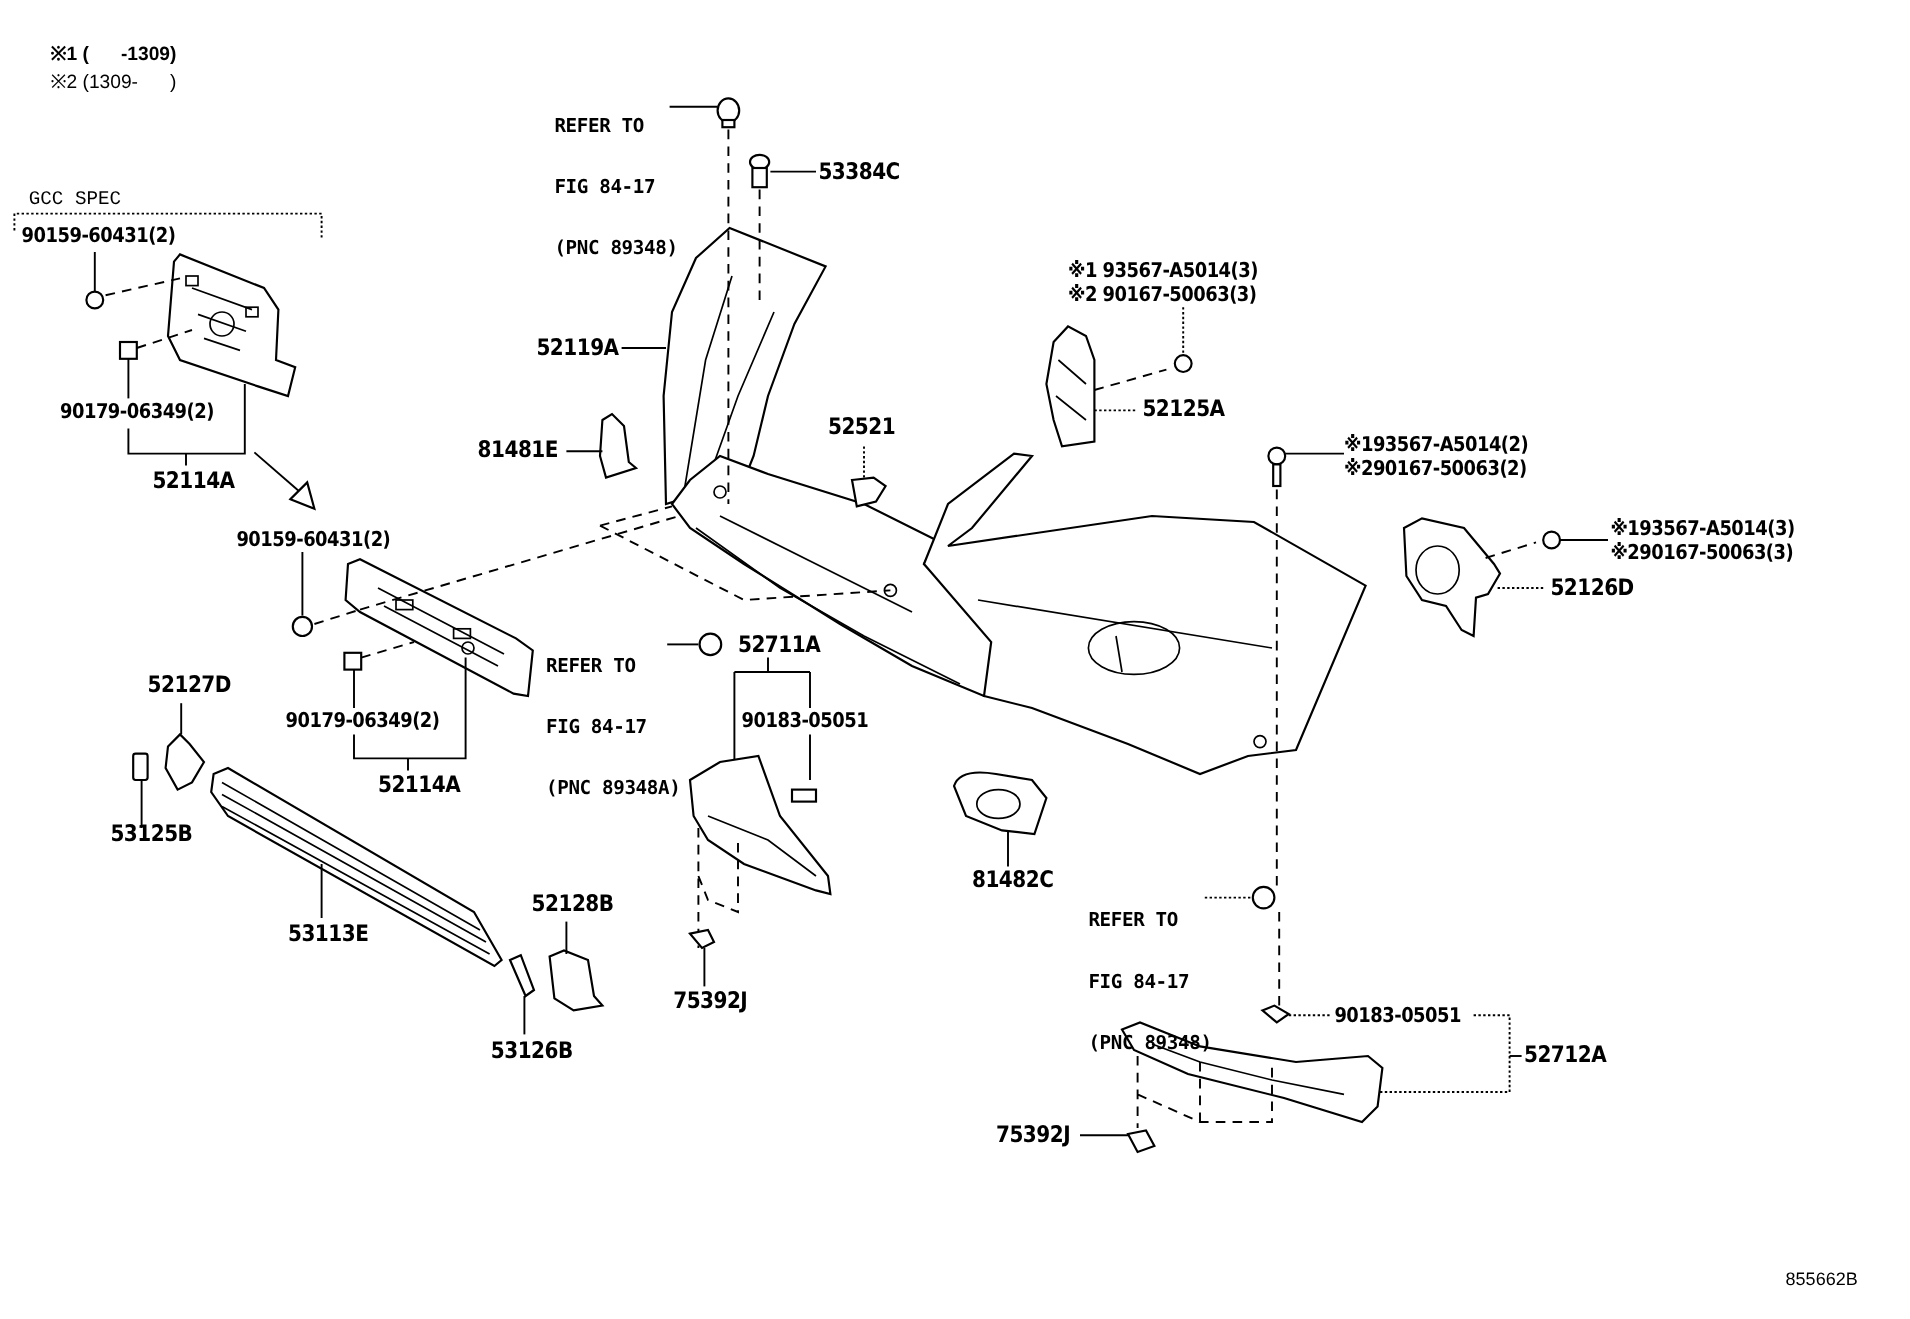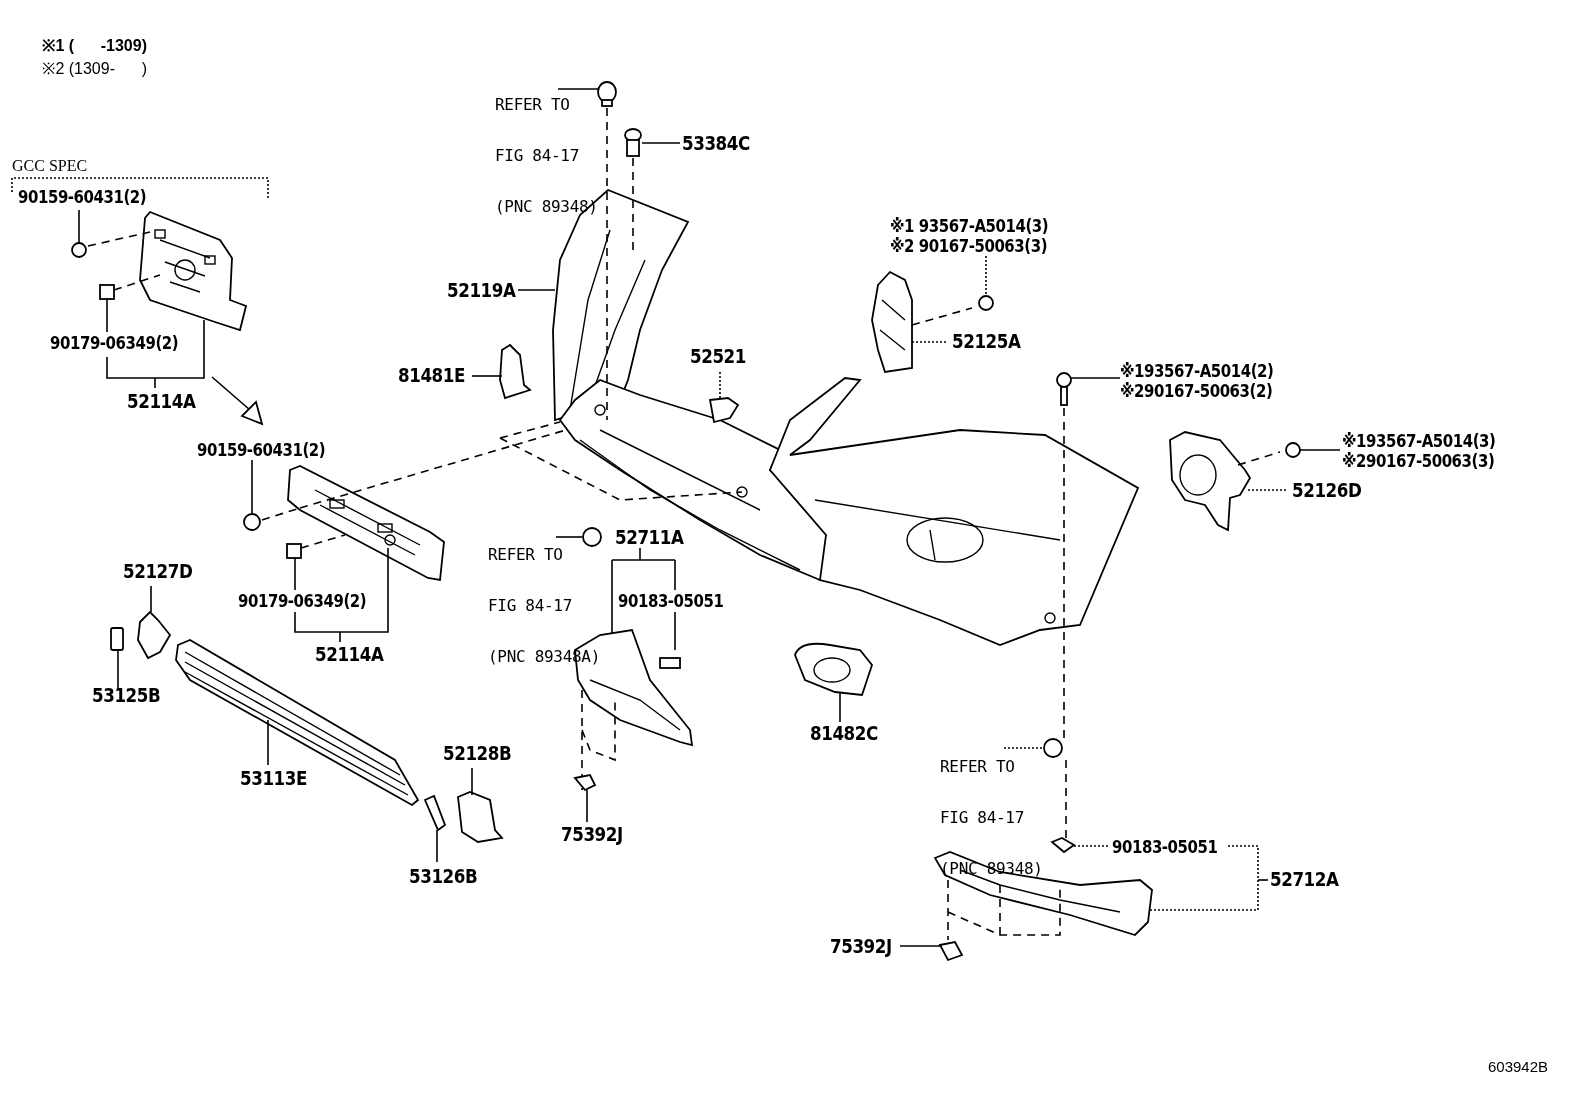--- a/index.html
+++ b/index.html
@@ -1,22 +1,22 @@
 <!DOCTYPE html>
 <html><head>
 <meta charset="utf-8">
 <style>
   html, body { margin:0; padding:0; background:#ffffff; }
   body { width:1592px; height:1099px; position:relative; overflow:hidden; font-family:"DejaVu Sans Mono","Liberation Mono",monospace; color:#000; }
   svg#diagram { position:absolute; left:0; top:0; }
   .lbl { position:absolute; font-family:"DejaVu Sans","Liberation Sans",sans-serif; font-weight:bold; font-size:19px; line-height:19px; white-space:nowrap; letter-spacing:-0.5px; transform:scaleX(0.88); transform-origin:left top; }
   .lbl.sm { font-size:17px; line-height:18px; }
-  .ref { position:absolute; font-family:"DejaVu Sans Mono","Liberation Mono",monospace; font-weight:normal; font-size:16px; line-height:17px; white-space:pre; letter-spacing:-0.3px;margin-left:33px; }
+  .ref { position:absolute; font-family:"DejaVu Sans Mono","Liberation Mono",monospace; font-weight:bold; font-size:16px; line-height:17px; white-space:pre; letter-spacing:-0.3px; }
   .note { position:absolute; font-family:"Liberation Sans",sans-serif; font-size:16px; line-height:22px; white-space:pre; }
-  .gcc { position:absolute; font-family:Liberation Serif, serif; font-size:16px; line-height:16px; }
+  .gcc { position:absolute; font-family:Liberation Mono, monospace; font-size:16px; line-height:16px;margin-left:12px; }
   .figno { position:absolute; font-family:"Liberation Sans",sans-serif; font-size:15px; }
   .ln { stroke:#000; stroke-width:1.6; fill:none; }
   .dsh { stroke:#000; stroke-width:1.6; fill:none; stroke-dasharray:8 6; }
   .dot { stroke:#000; stroke-width:1.6; fill:none; stroke-dasharray:2 2; }
   .part { stroke:#000; stroke-width:1.8; fill:#fff; }
   .partn { stroke:#000; stroke-width:1.4; fill:none; }
 </style>
 </head>
 <body>
 
@@ -199,21 +199,21 @@
     <line class="ln" x1="1258" y1="880" x2="1268" y2="880"></line>
     <path class="dsh" d="M948 880 L948 940 M948 912 L1000 935 L1060 935 L1060 885 M1000 885 L1000 935"></path>
     <path class="part" d="M940 945 L955 942 L962 955 L948 960 Z"></path>
     <line class="ln" x1="900" y1="946" x2="940" y2="946"></line>
   </g>
 </svg>
 
 <div class="note" style="left:42px;top:35px;font-weight:bold;">※1 (      -1309)</div>
 <div class="note" style="left:42px;top:58px;">※2 (1309-      )</div>
 <div class="gcc" style="left:12px;top:158px;">GCC SPEC</div>
-<div class="figno" style="left:1488px;top:1058px;">603942B</div>
+<div class="figno" style="left:1488px;top:1058px;">855662B</div>
 
 <div class="ref" style="left:462px;top:62px;">
   <div>REFER TO</div>
   <div>FIG 84-17</div>
   <div>(PNC 89348)</div>
 </div>
 <div class="ref" style="left:455px;top:512px;">
   <div>REFER TO</div>
   <div>FIG 84-17</div>
   <div>(PNC 89348A)</div>

